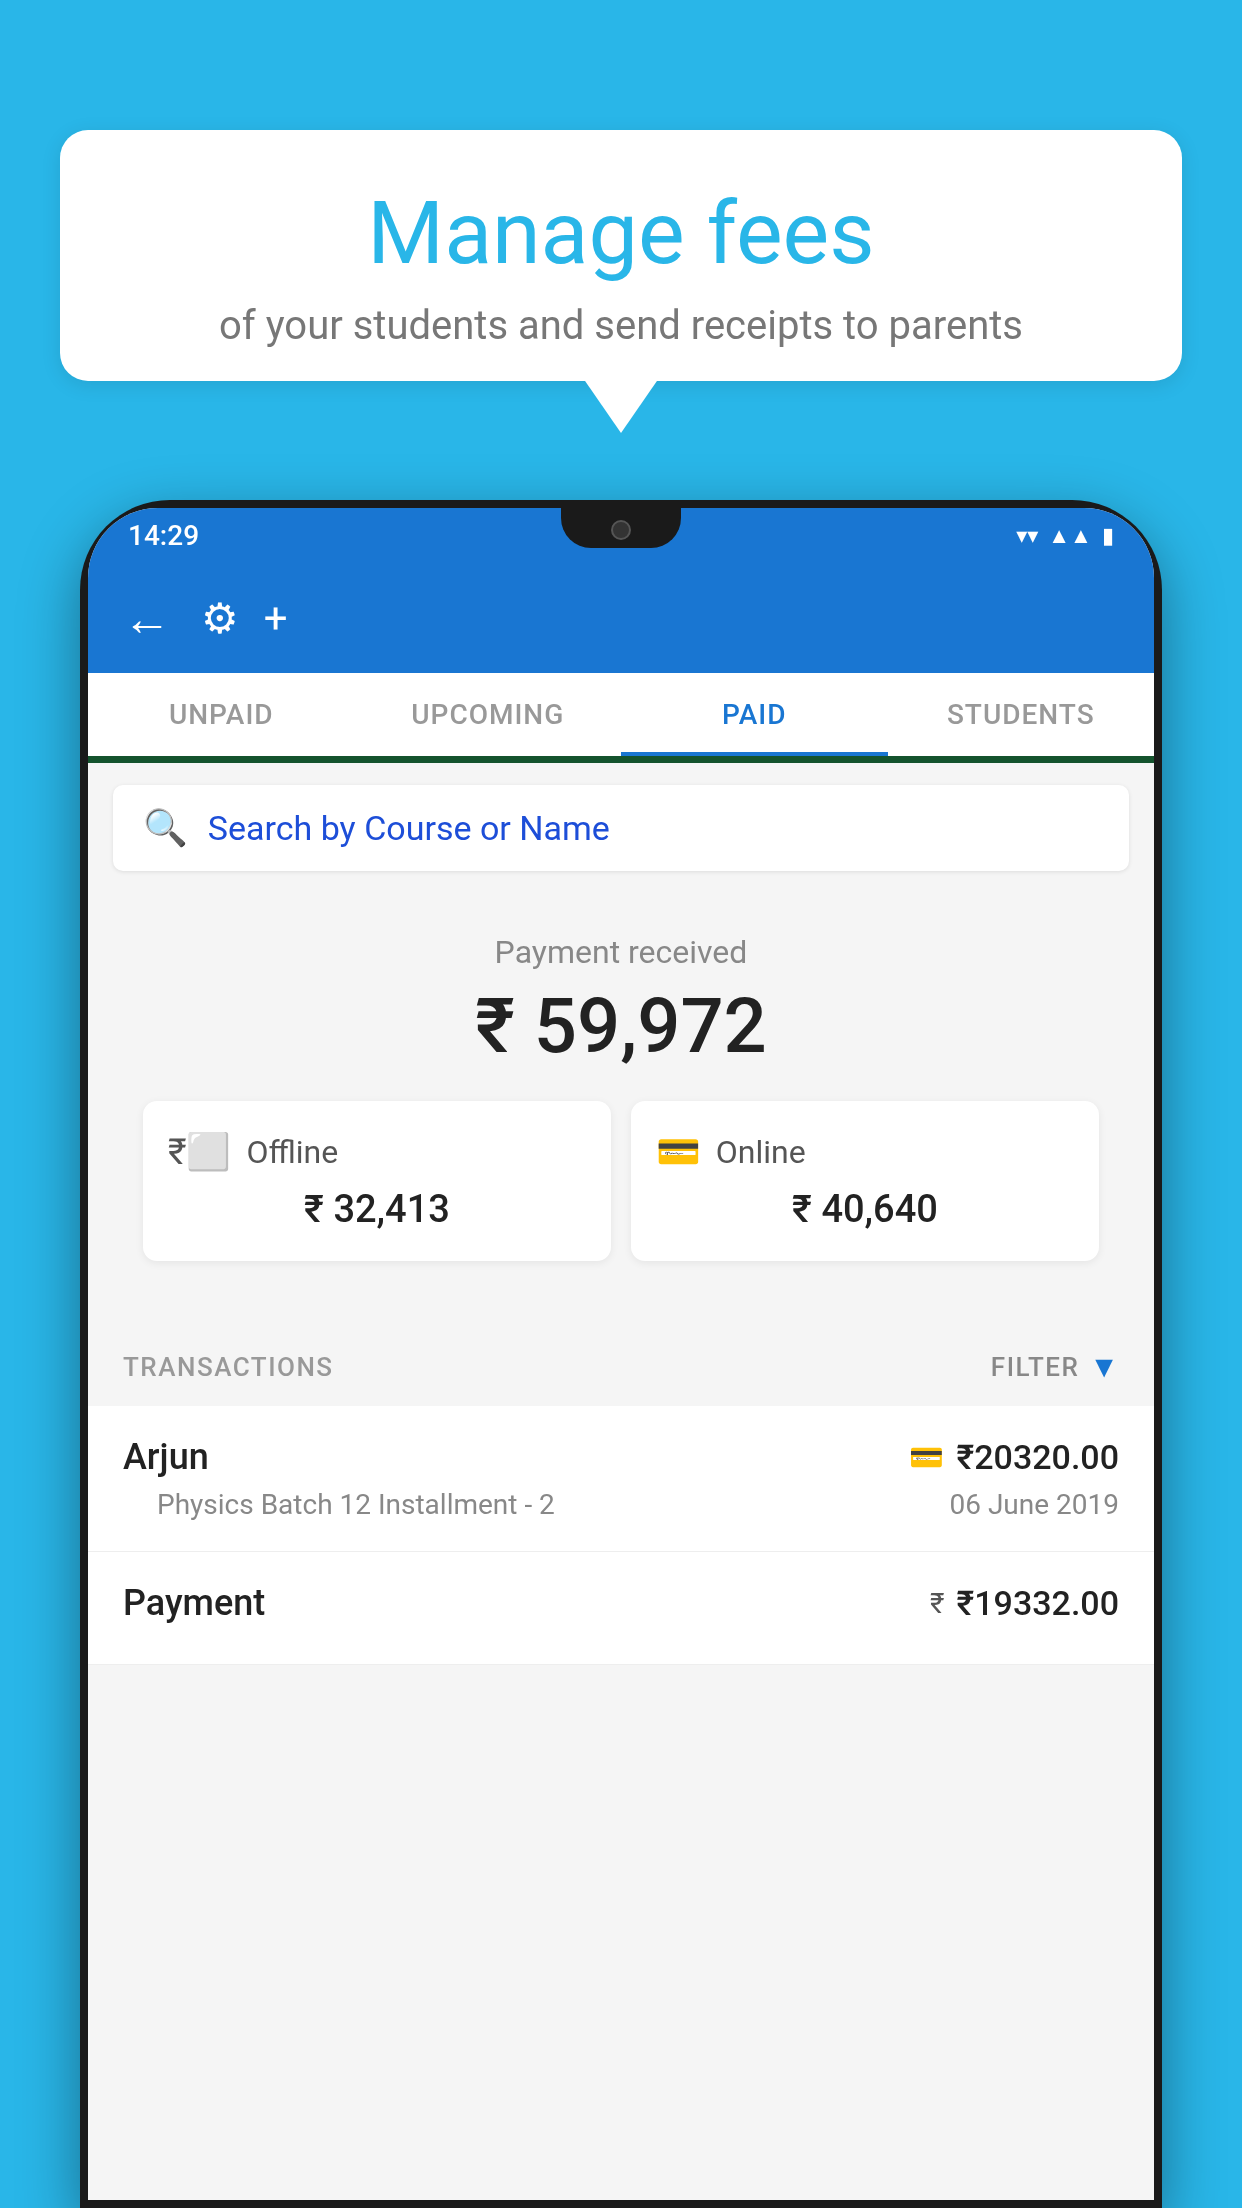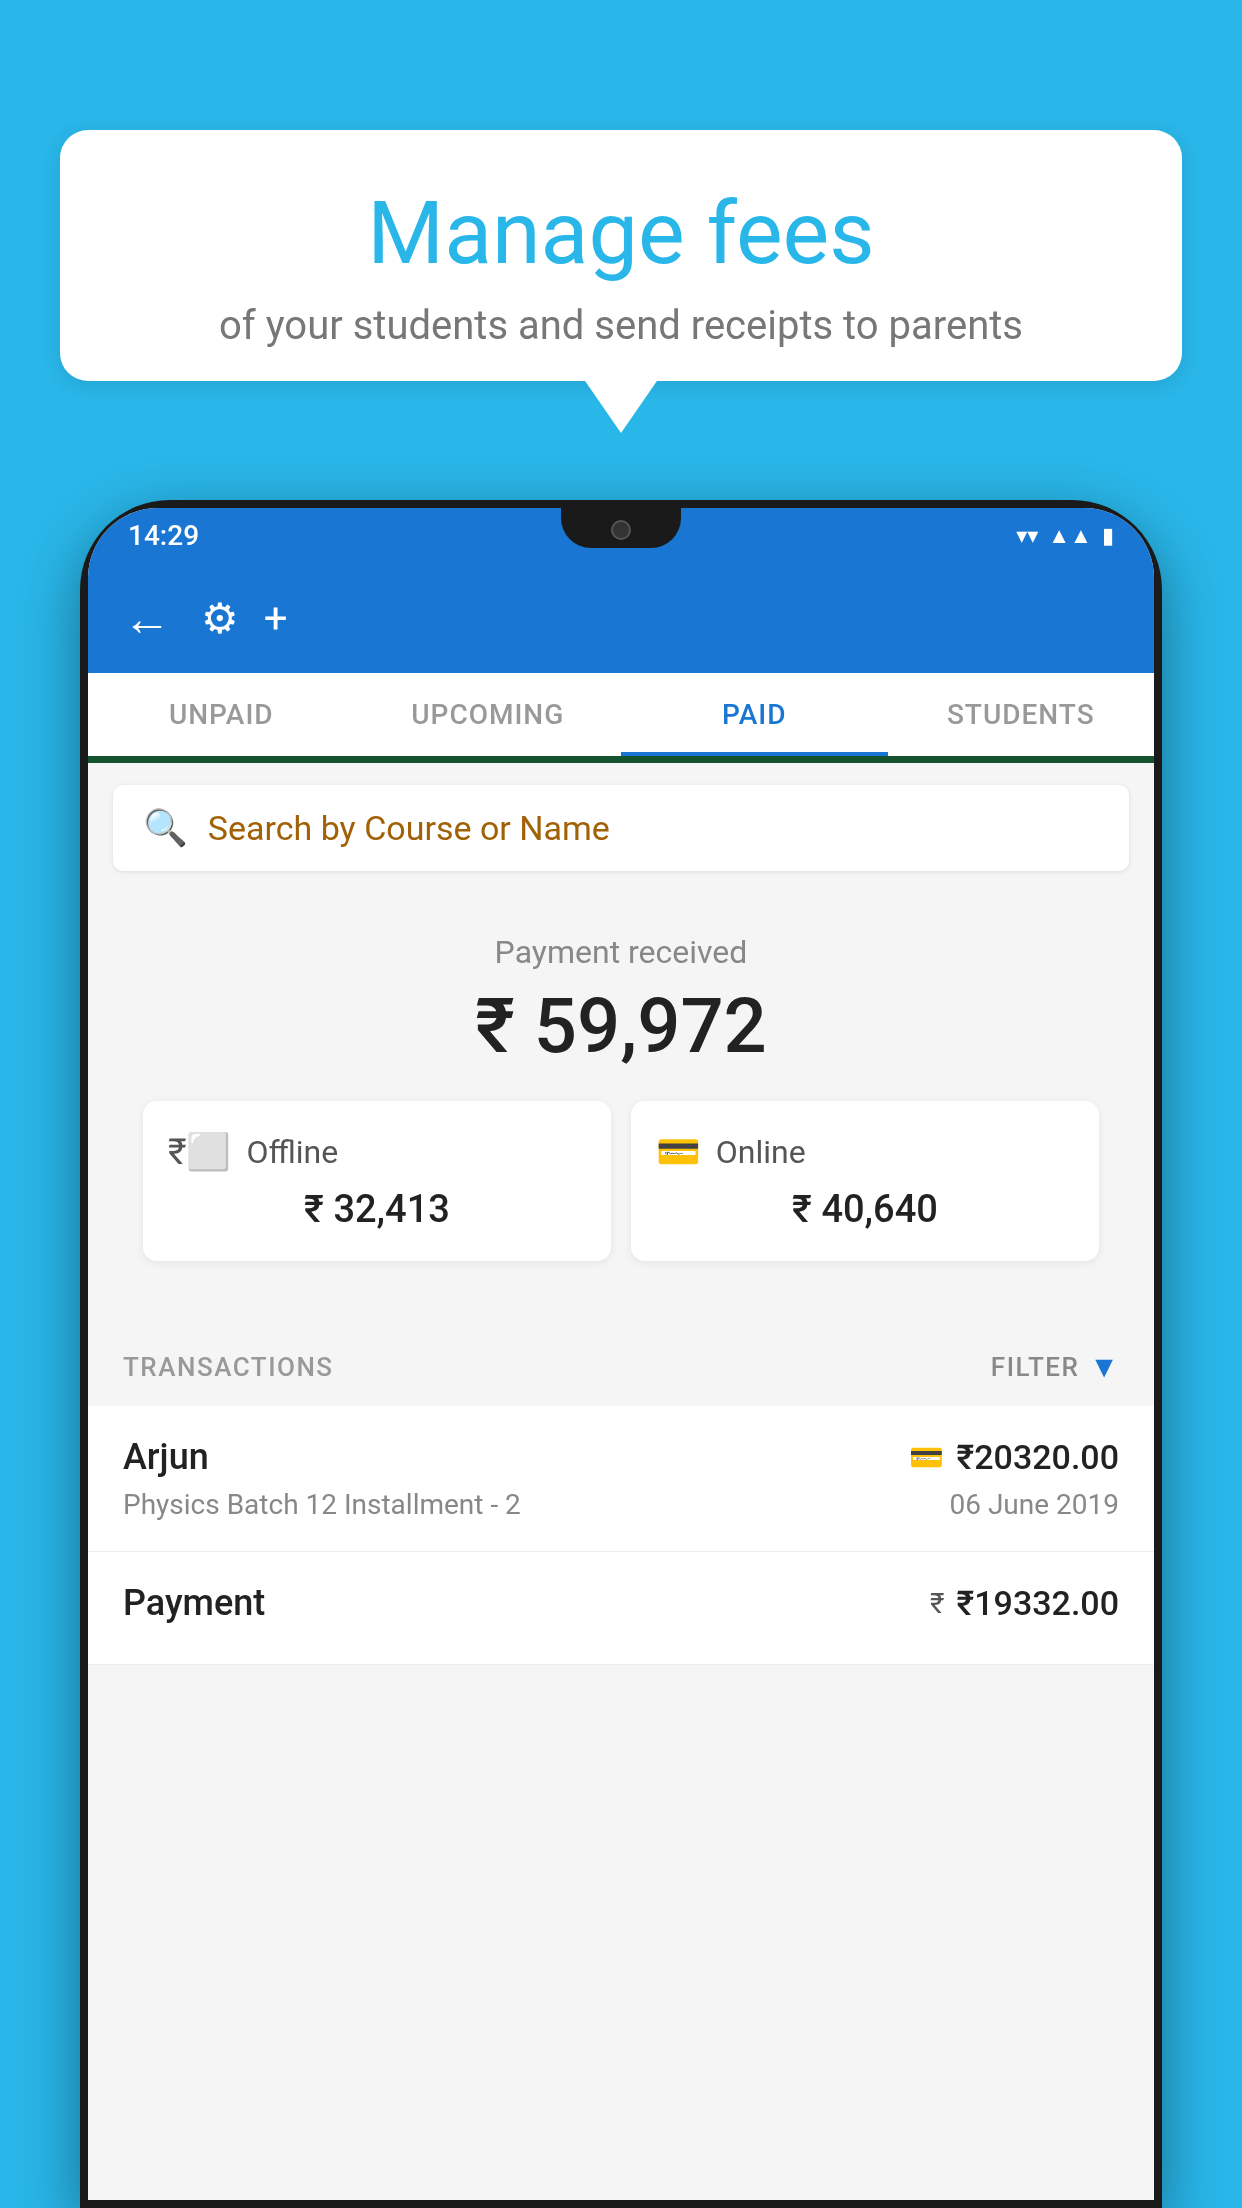--- a/index.html
+++ b/index.html
@@ -191,21 +191,21 @@
       align-items: center;
       padding: 22px 30px;
       gap: 20px;
       box-shadow: 0 1px 4px rgba(0,0,0,0.1);
     }
     .search-icon-wrap {
       color: #aaa;
       font-size: 36px;
     }
     .search-placeholder {
-      color: #a16207;
+      color: #1d4ed8;
       font-size: 34px;
     }
 
     
     .payment-received {
       background: #f5f5f5;
       padding: 40px 30px 30px;
       text-align: center;
     }
     .payment-label {
@@ -319,20 +319,21 @@
       font-weight: 500;
     }
     .transaction-bottom {
       display: flex;
       justify-content: space-between;
       align-items: center;
     }
     .transaction-course {
       font-size: 28px;
       color: #888;
+      margin-left: 34px;
     }
     .transaction-date {
       font-size: 28px;
       color: #888;
     }
   </style>
 </head>
 <body>
 
 <div class="speech-bubble-container">

